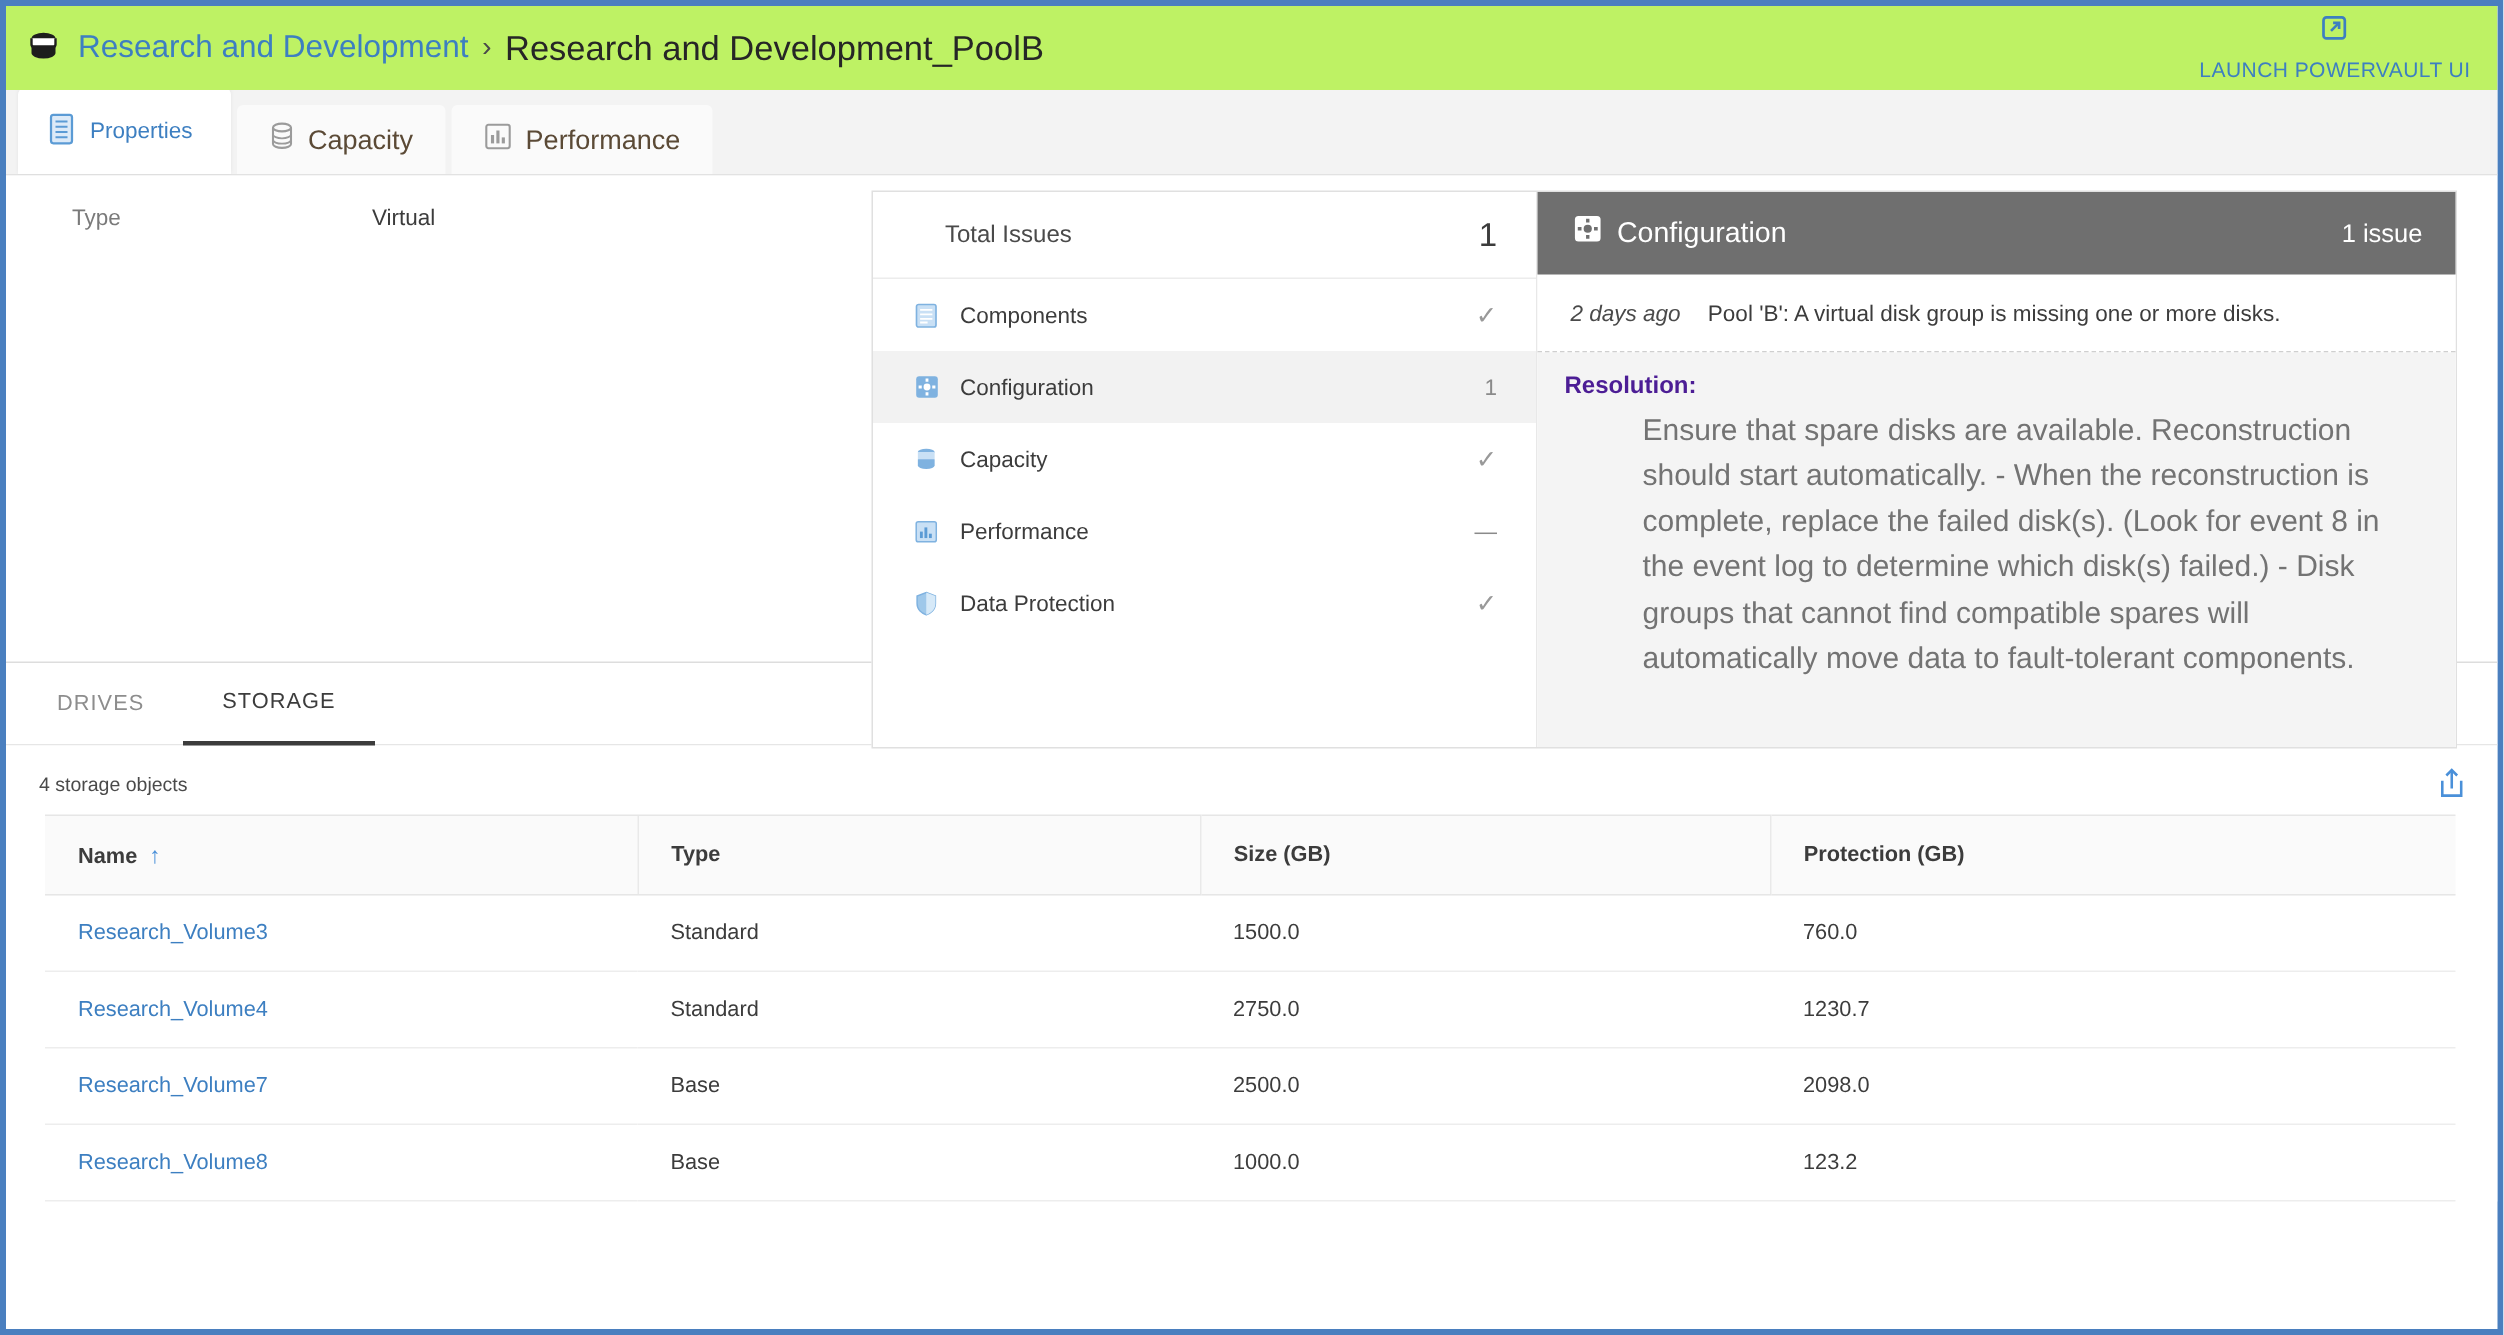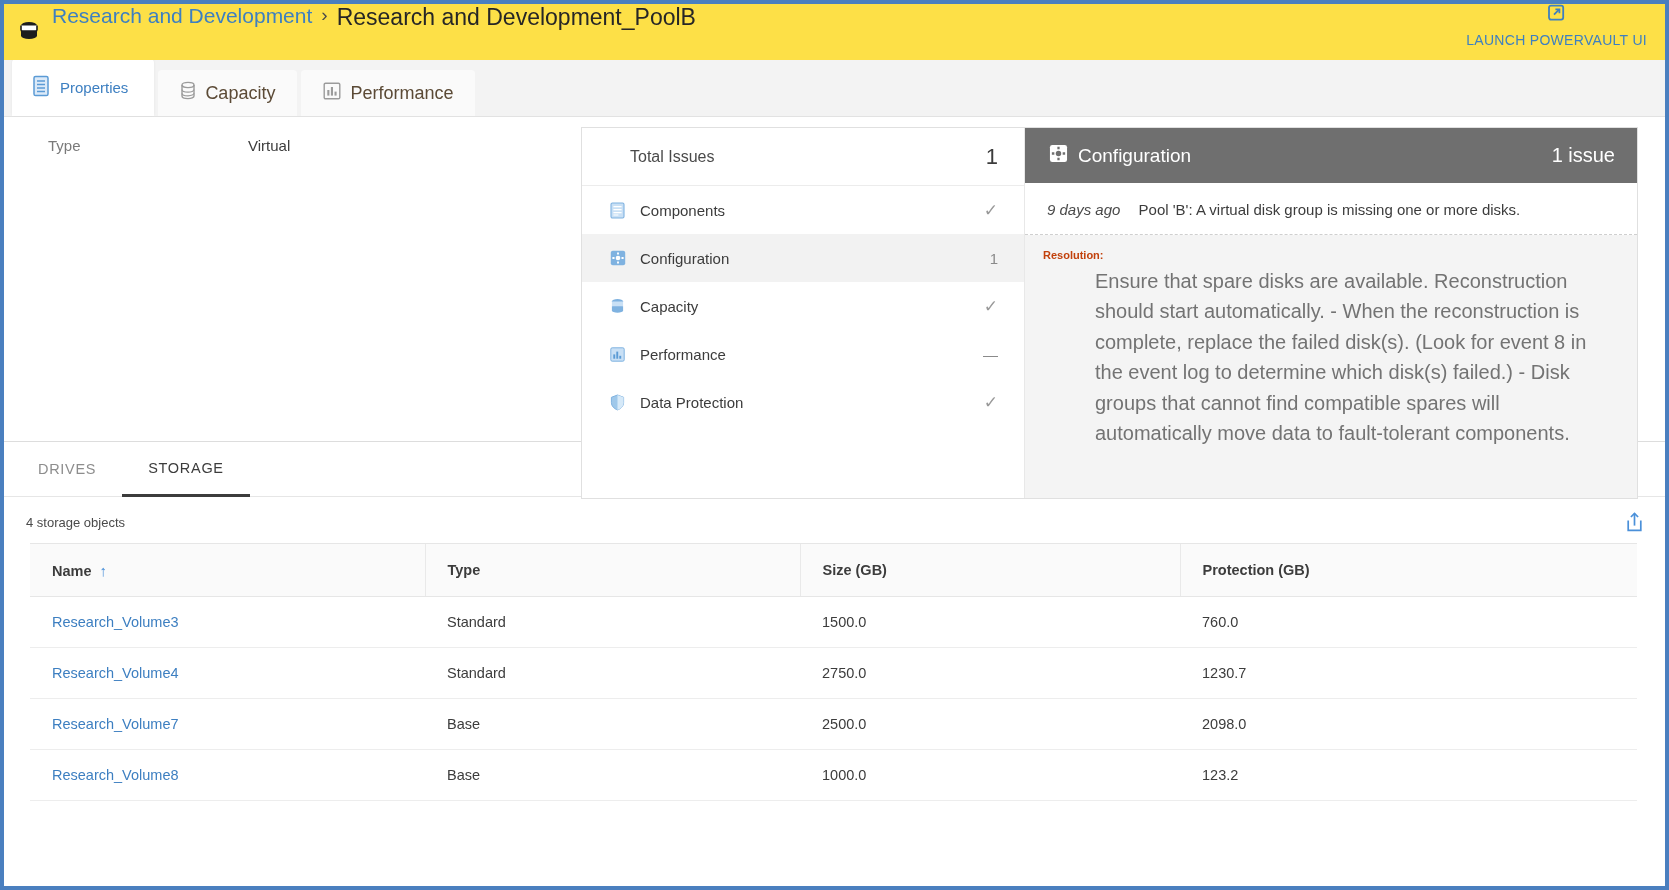--- a/index.html
+++ b/index.html
@@ -13,23 +13,23 @@
     position: relative;
     width: 1669px; height: 890px;
     border: 4px solid #4a7fbf;
     background: #ffffff;
     overflow: hidden;
   }
 
   
   .header {
     height: 56px;
-    display: flex; 
+    display: flex; align-items: center;
     padding: 0 18px 0 14px;
-    background: #fde047;
+    background: #bef264;
     position: relative;
   }
   .crumb-icon { margin-right: 12px; display: flex; align-items: center; }
   .crumb-link {
     color: #3d7fc1; font-size: 21px; text-decoration: none; cursor: pointer;
     white-space: nowrap;
   }
   .crumb-sep { color: #4a4a4a; font-size: 19px; margin: 0 9px; }
   .crumb-current { color: #262626; font-size: 23px; white-space: nowrap; }
   .launch {
@@ -102,30 +102,30 @@
   .issue-row .st { margin-left: auto; color: #8a8a8a; font-size: 15px; }
   .issue-row .st.check { font-size: 17px; color: #999; }
 
   .issues-right { flex: 1; display: flex; flex-direction: column; background:#fff; }
   .ir-head {
     height: 55px; background: #6f6f6f; color: #ffffff;
     display: flex; align-items: center; padding: 0 22px 0 24px;
     font-size: 19px;
   }
   .ir-head .ht { margin-left: 10px; }
-  .ir-head .hc { margin-left: auto; font-size: 20px; }
+  .ir-head .hc { margin-left: auto; font-size: 17px; }
   .ir-msg {
     padding: 18px 22px 16px 22px; font-size: 15px; color: #3c3c3c;
     border-bottom: 1px dashed #cfcfcf;
   }
   .ir-msg .ago { font-style: italic; color: #4a4a4a; margin-right: 14px; }
   .ir-res {
     flex: 1; background: #f4f4f4; padding: 14px 22px 10px 18px;
   }
-  .ir-res h4 { font-size: 11px; color: #c2410c; margin-bottom: 5px; }
+  .ir-res h4 { font-size: 16px; color: #4c1d95; margin-bottom: 5px; }
   .ir-res p {
     font-size: 20px; color: #737373; line-height: 1.52;
     padding-left: 52px; max-width: 620px;
   }
 
   
   .sec-tabs {
     display: flex; padding: 0 8px; height: 55px; align-items: center;
     border-bottom: 1px solid #e6e6e6; background: #fff;
   }
@@ -305,21 +305,21 @@
               <rect x="0.8" y="0.8" width="14.4" height="14.4" rx="2" fill="#ffffff"></rect>
               <circle cx="8" cy="8" r="2.3" fill="#6f6f6f"></circle>
               <path d="M8 2.4v2.1M8 11.5v2.1M2.4 8h2.1M11.5 8h2.1" stroke="#6f6f6f" stroke-width="1.9"></path>
             </svg>
           </span>
           <span class="ht">Configuration</span>
           <span class="hc">1 issue</span>
         </div>
 
         <div class="ir-msg">
-          <span class="ago">9 days ago</span>
+          <span class="ago">2 days ago</span>
           <span>Pool 'B': A virtual disk group is missing one or more disks.</span>
         </div>
 
         <div class="ir-res">
           <h4>Resolution:</h4>
           <p>Ensure that spare disks are available. Reconstruction should start automatically. - When the reconstruction is complete, replace the failed disk(s). (Look for event 8 in the event log to determine which disk(s) failed.) - Disk groups that cannot find compatible spares will automatically move data to fault-tolerant components.</p>
         </div>
       </div>
 
     </div>

